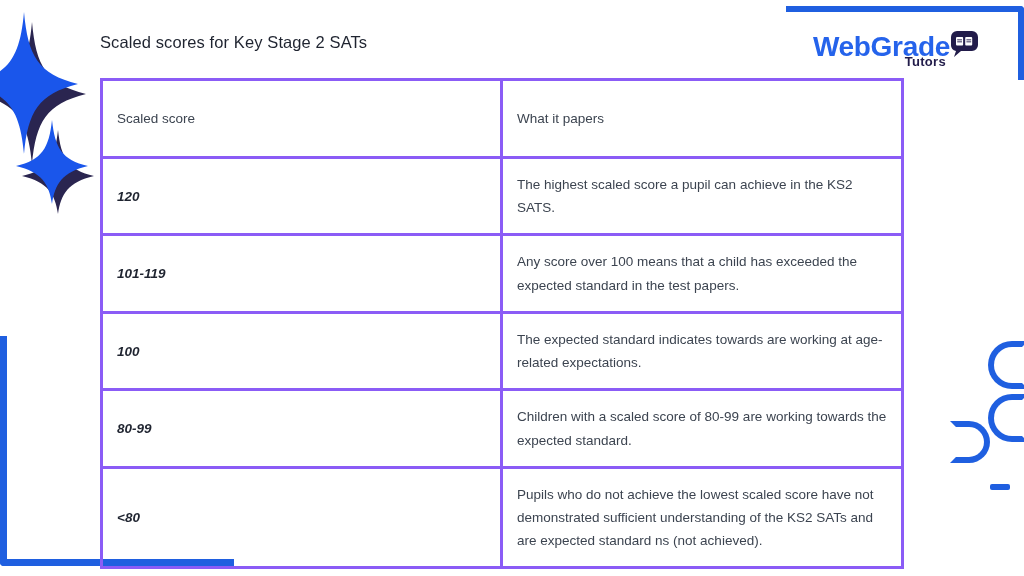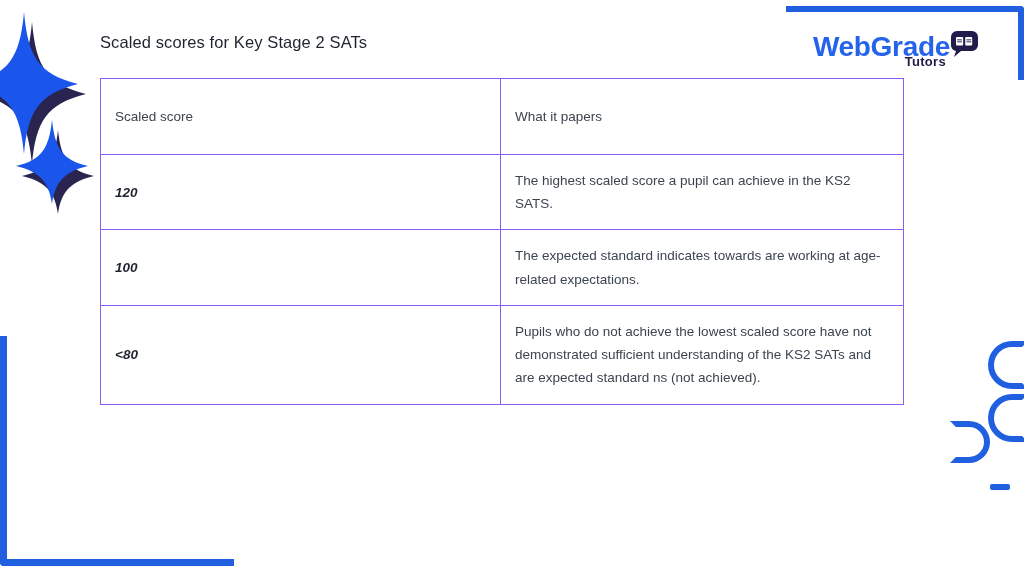--- a/index.html
+++ b/index.html
@@ -123,21 +123,21 @@
   
   #score-table {
     position: absolute;
     left: 100px;
     top: 78px;
     width: 804px;
     border-collapse: collapse;
     table-layout: fixed;
   }
   #score-table td, #score-table th {
-    border: 1px solid #8b5cf6;
+    border: 3px solid #8b5cf6;
     text-align: left;
     padding: 14px 14px;
     vertical-align: middle;
   }
   #score-table th {
     font-weight: normal;
     font-size: 13.5px;
     color: #3c4450;
     height: 47px;
   }
@@ -212,21 +212,29 @@
       <th>Scaled score</th>
       <th>What it papers</th>
     </tr>
   </thead>
   <tbody>
     <tr class="row-top-align">
       <td class="cell-score">120</td>
       <td class="cell-meaning">The highest scaled score a pupil can achieve in the KS2 SATS.</td>
     </tr>
     <tr>
+      <td class="cell-score">101-119</td>
+      <td class="cell-meaning">Any score over 100 means that a child has exceeded the expected standard in the test papers.</td>
+    </tr>
+    <tr>
       <td class="cell-score">100</td>
       <td class="cell-meaning">The expected standard indicates towards are working at age-related expectations.</td>
     </tr>
     <tr>
+      <td class="cell-score">80-99</td>
+      <td class="cell-meaning">Children with a scaled score of 80-99 are working towards the expected standard.</td>
+    </tr>
+    <tr>
       <td class="cell-score">&lt;80</td>
       <td class="cell-meaning">Pupils who do not achieve the lowest scaled score have not demonstrated sufficient understanding of the KS2 SATs and are expected standard ns (not achieved).</td>
     </tr>
   </tbody>
 </table>
 
 </body></html>

